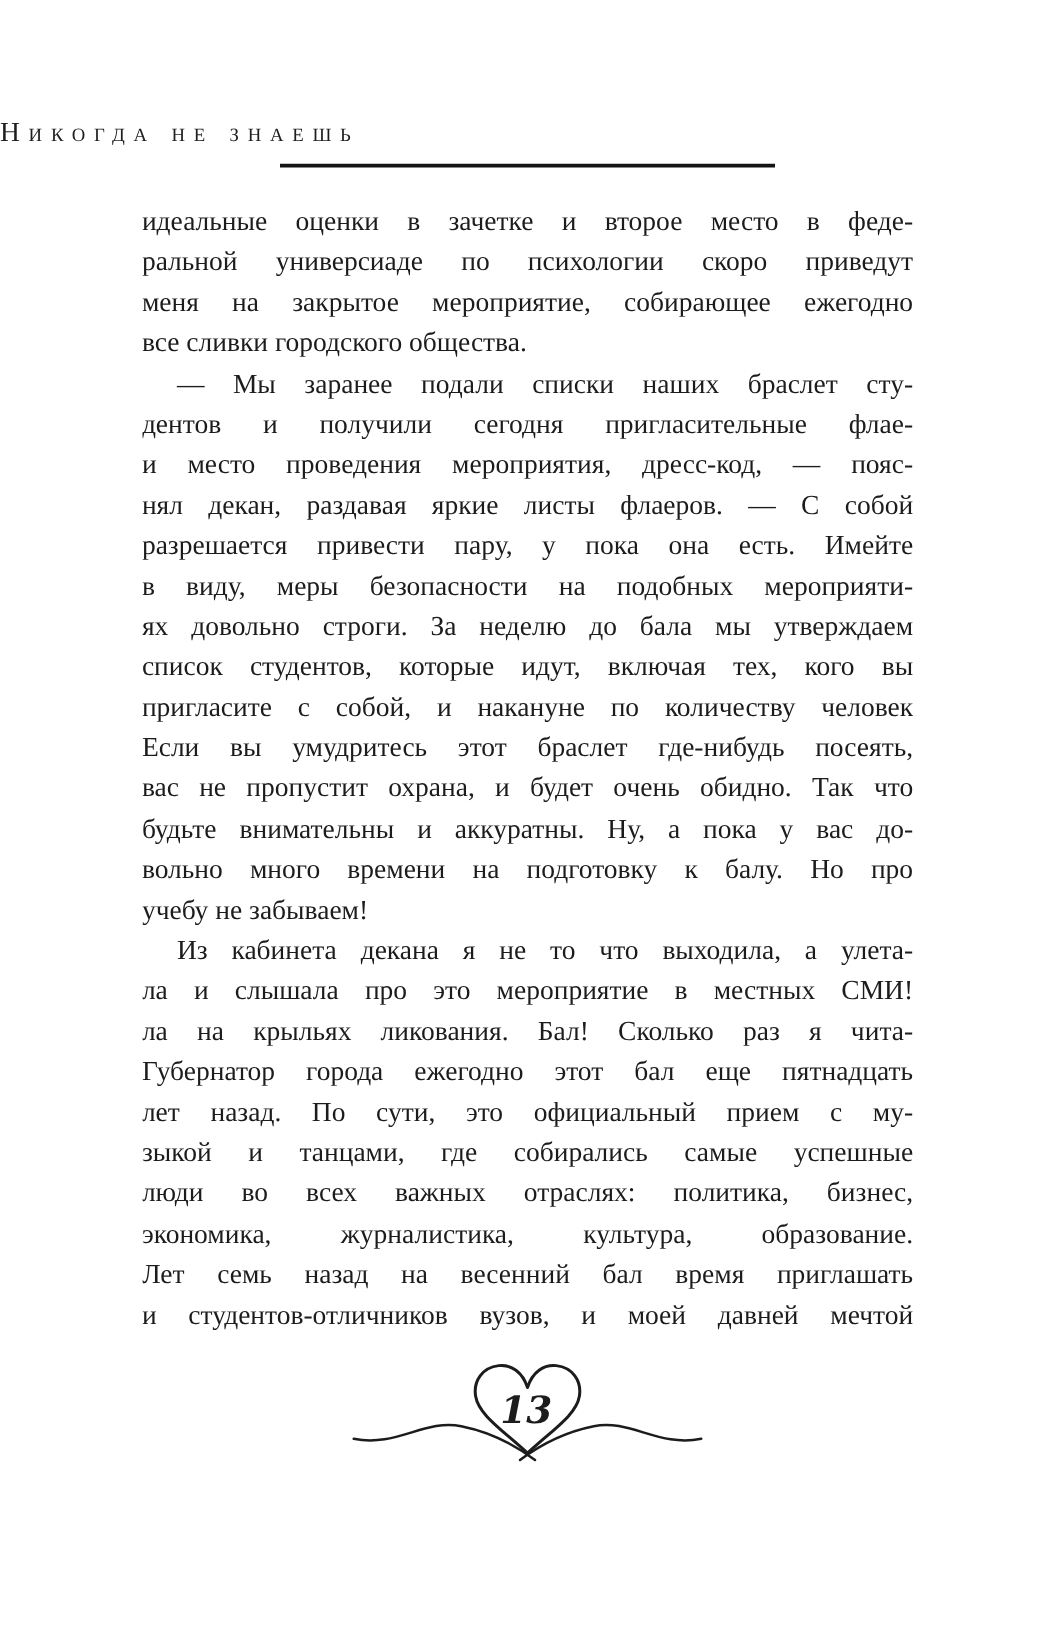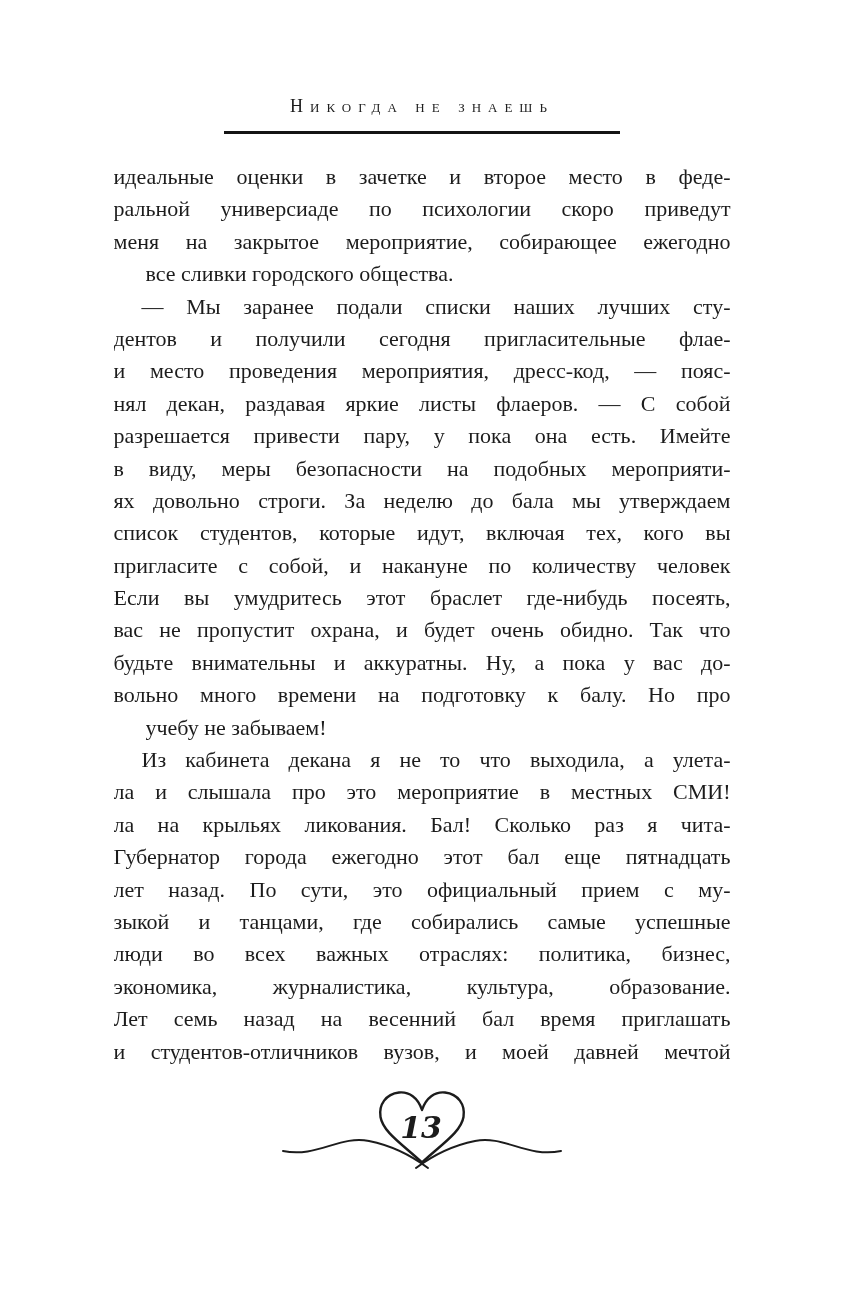--- a/index.html
+++ b/index.html
@@ -12,23 +12,23 @@
   }
   .page {
     position: relative;
     width: 844px;
     height: 1311px;
     overflow: hidden;
     padding-top: 92px;
     box-sizing: border-box;
   }
   .running-header {
-    text-align: center;
+    text-align: left;
     font-variant: small-caps;
-    font-size: 18px;
+    font-size: 22px;
     line-height: 28px;
     letter-spacing: 7px;
     color: #1e1e1e;
   }
   .header-rule {
     width: 396px;
     height: 3px;
     background: #141414;
     margin: 11px auto 0 auto;
   }
@@ -38,21 +38,21 @@
     font-size: 22px;
   }
   .paragraph { margin: 0; }
   .line {
     height: 32.4px;
     line-height: 32.4px;
     text-align: justify;
     text-align-last: justify;
     overflow: hidden;
   }
-  .line.end { text-align-last: left; margin-left: 32px; }
+  .line.end { text-align-last: left; }
   .line.indent { text-indent: 28px; }
   .ornament-wrap {
     width: 300px;
     margin: 17px auto 0 auto;
   }
   .ornament-wrap svg { display: block; }
 </style>
 </head>
 <body>
 
@@ -63,21 +63,21 @@
   <div class="header-rule"></div>
 
   <div class="text-block">
       <div class="paragraph">
         <div class="line">идеальные оценки в зачетке и второе место в феде-</div>
         <div class="line">ральной универсиаде по психологии скоро приведут</div>
         <div class="line">меня на закрытое мероприятие, собирающее ежегодно</div>
         <div class="line end">все сливки городского общества.</div>
       </div>
       <div class="paragraph">
-        <div class="line indent">— Мы заранее подали списки наших лучших сту-</div>
+        <div class="line indent">— Мы заранее подали списки наших браслет сту-</div>
         <div class="line">дентов и получили сегодня пригласительные флае-</div>
         <div class="line">и место проведения мероприятия, дресс-код, — пояс-</div>
         <div class="line">нял декан, раздавая яркие листы флаеров. — С собой</div>
         <div class="line">разрешается привести пару, у пока она есть. Имейте</div>
         <div class="line">в виду, меры безопасности на подобных мероприяти-</div>
         <div class="line">ях довольно строги. За неделю до бала мы утверждаем</div>
         <div class="line">список студентов, которые идут, включая тех, кого вы</div>
         <div class="line">пригласите с собой, и накануне по количеству человек</div>
         <div class="line">Если вы умудритесь этот браслет где-нибудь посеять,</div>
         <div class="line">вас не пропустит охрана, и будет очень обидно. Так что</div>

